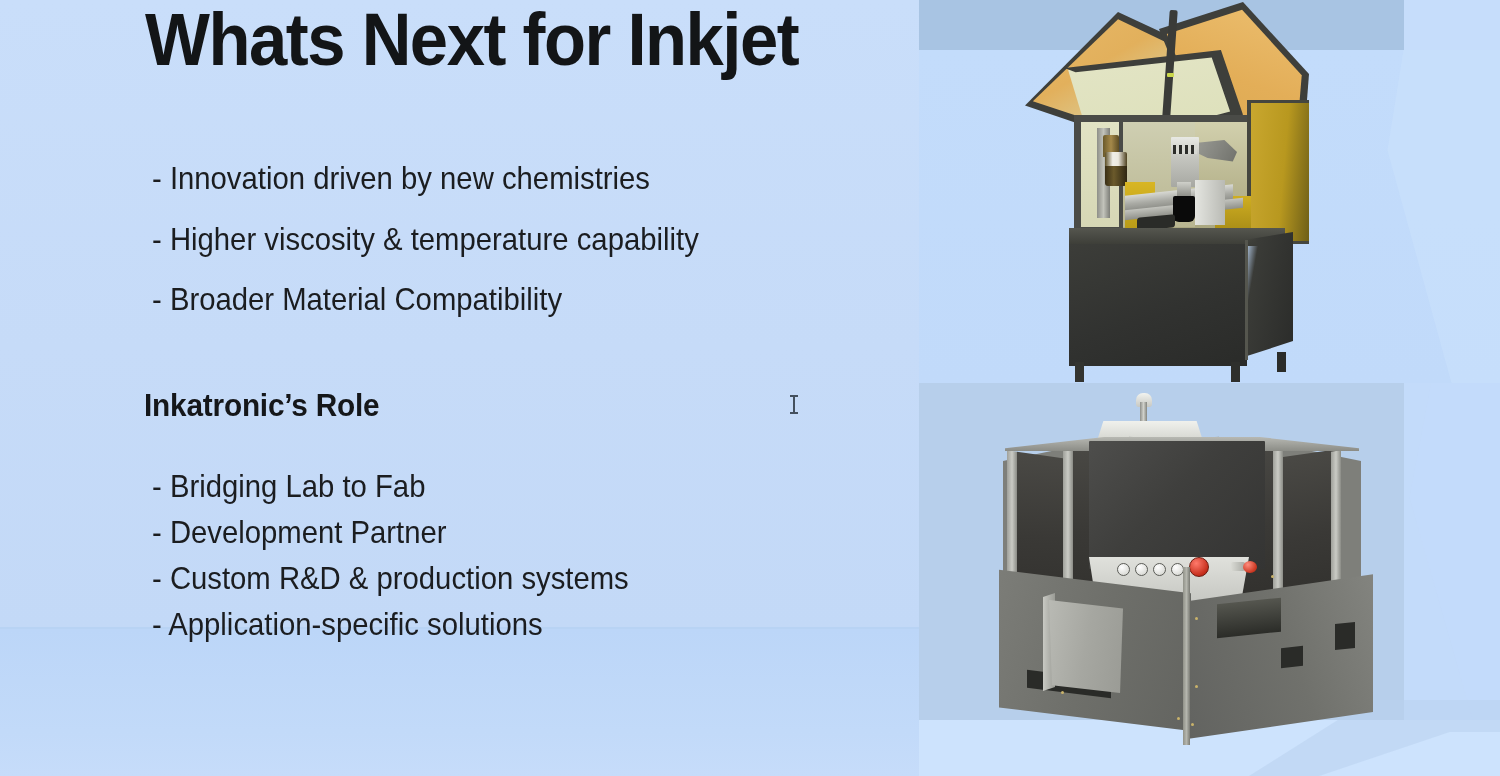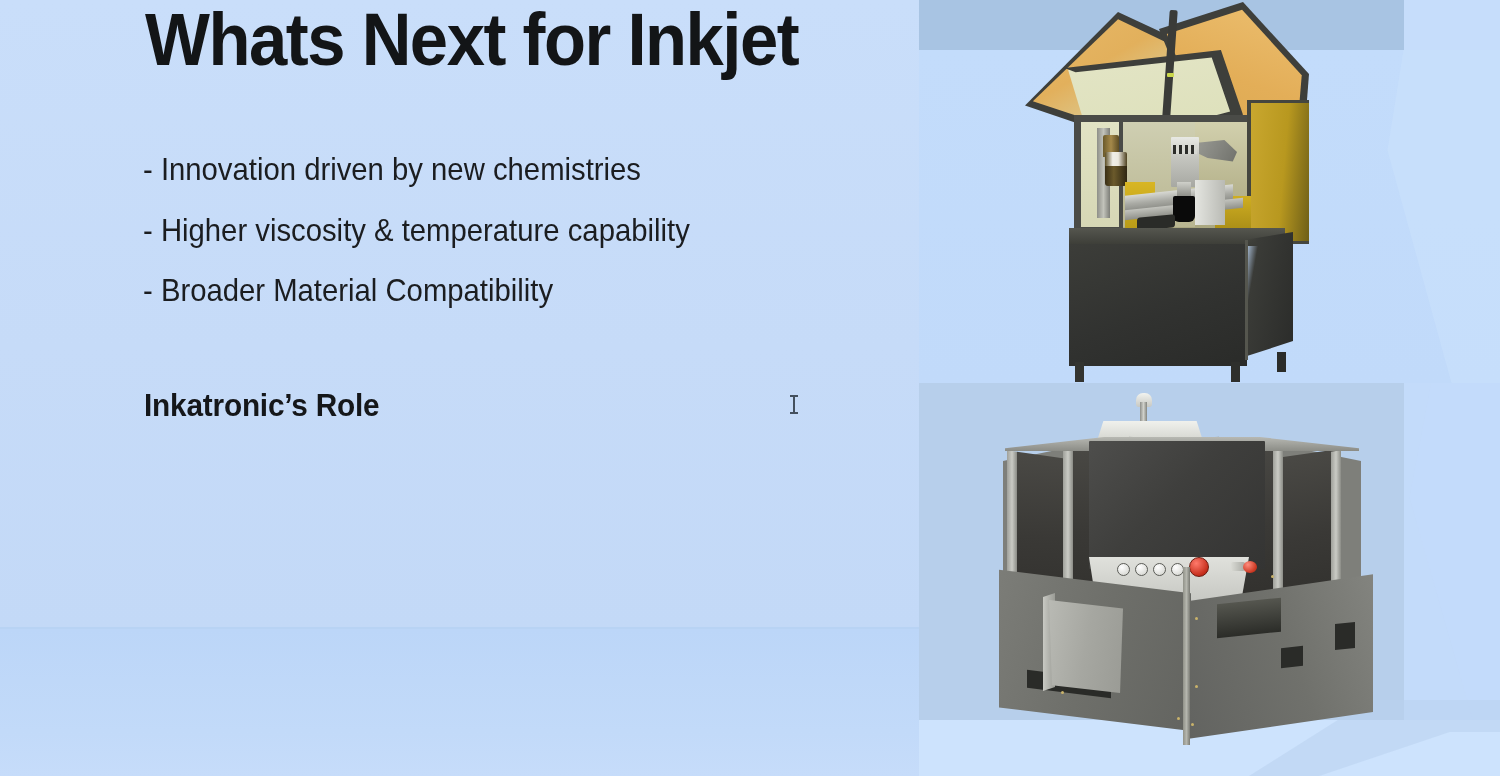--- a/index.html
+++ b/index.html
@@ -123,21 +123,21 @@
     letter-spacing: -1.6px;
     color: #131517;
     line-height: 1.0;
     white-space: nowrap;
     transform: scaleX(0.93);
     transform-origin: left top;
   }
   .bullet-list {
     position: absolute;
     left: 143px;
-    margin: 0;
+    margin: 9px;
     padding: 0;
     list-style: none;
   }
   .bullets-1 { top: 154px; }
   .bullets-2 { top: 462px; }
   .bullet {
     font-size: 30.5px;
     font-weight: 400;
     color: #1b1d20;
     line-height: 1.0;
@@ -624,20 +624,26 @@
   <div class="title">Whats Next for Inkjet</div>
 
   <ul class="bullet-list bullets-1">
     <li class="bullet">- Innovation driven by new chemistries</li>
     <li class="bullet">- Higher viscosity &amp; temperature capability</li>
     <li class="bullet">- Broader Material Compatibility</li>
   </ul>
 
   <div class="section-heading">Inkatronic’s Role</div>
 
+  <ul class="bullet-list bullets-2">
+    <li class="bullet">- Bridging Lab to Fab</li>
+    <li class="bullet">- Development Partner</li>
+    <li class="bullet">- Custom R&amp;D &amp; production systems</li>
+    <li class="bullet">- Application-specific solutions</li>
+  </ul>
 
   <div class="panel-right">
 
     <div class="rp-band-top"></div>
     <div class="rp-band-top-right"></div>
     <div class="rp-band-upper"></div>
     <div class="rp-wedge-top"></div>
     <div class="rp-band-mid"></div>
     <div class="rp-band-mid-right"></div>
     <div class="rp-wedge"></div>

